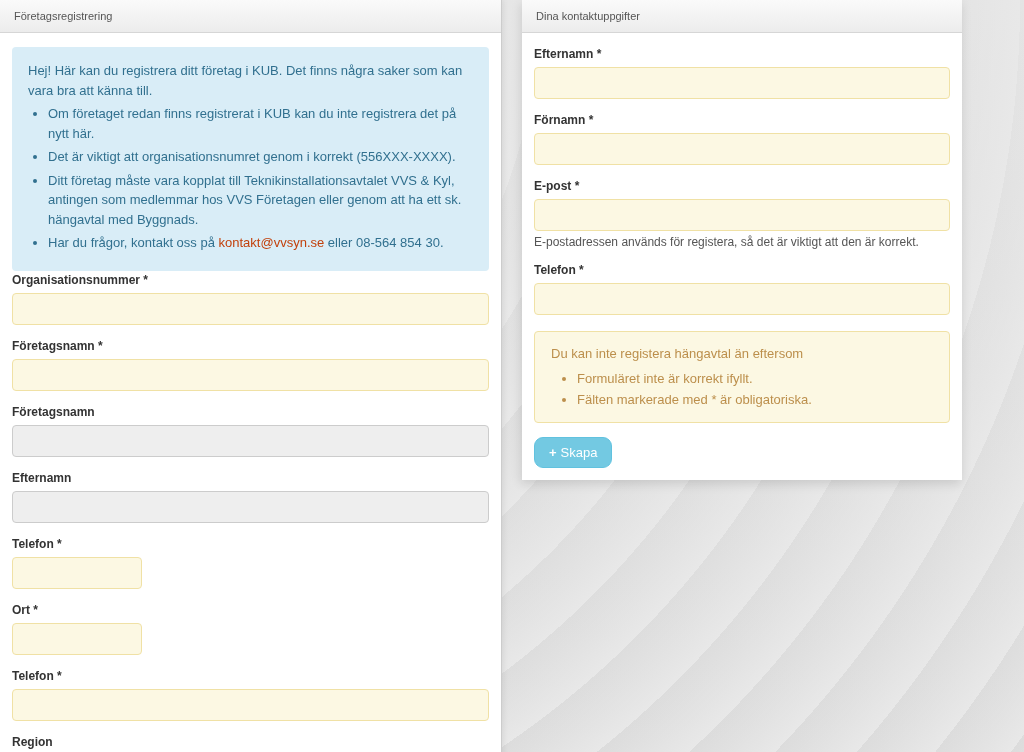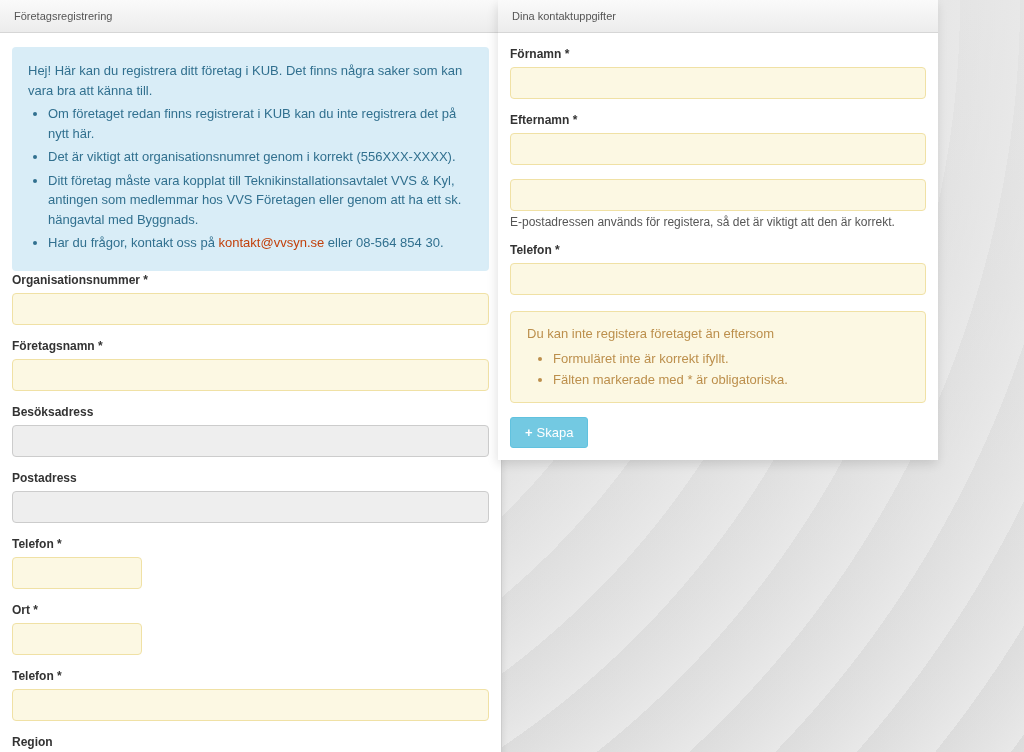--- a/index.html
+++ b/index.html
@@ -20,21 +20,21 @@
       background: #fff;
     }
     .left-col {
       left: 0;
       width: 502px;
       min-height: 752px;
       border-right: 1px solid #ccc;
       box-shadow: 1px 0 6px rgba(0,0,0,.08);
     }
     .right-col {
-      left: 498px;
+      left: 522px;
       width: 440px;
       box-shadow: -1px 4px 10px rgba(0,0,0,.12);
     }
     .panel-header {
       background: linear-gradient(#fafafa, #ececec);
       border-bottom: 1px solid #d6d6d6;
       padding: 10px 14px;
       font-size: 11px;
       color: #555;
     }
@@ -91,21 +91,21 @@
       line-height: 1.6;
       margin-top: 16px;
     }
     .warning-box ul { list-style: disc; padding-left: 26px; margin-top: 4px; }
 
     .btn {
       display: inline-block;
       background: #5bc0de;
       color: #fff;
       border: 1px solid #46b8da;
-      border-radius: 3px;
+      border-radius: 9px;
       padding: 7px 14px;
       font-size: 13px;
       cursor: pointer;
       margin-top: 14px;
       opacity: .85;
     }
     .btn .plus { font-weight: bold; margin-right: 4px; }
     .help-text { font-size: 12px; color: #555; margin-top: 4px; }
   </style>
 </head>
@@ -131,26 +131,26 @@
       <label>Organisationsnummer *</label>
       <input type="text" class="form-control req" style="">
     </div>
 
     <div class="form-group">
       <label>Företagsnamn *</label>
       <input type="text" class="form-control req" style="">
     </div>
 
     <div class="form-group">
-      <label>Besöksadress</label>
+      <label>Företagsnamn</label>
       <input type="text" class="form-control ro" style="">
     </div>
 
     <div class="form-group">
-      <label>Postadress</label>
+      <label>Efternamn</label>
       <input type="text" class="form-control ro" style="">
     </div>
 
     <div class="form-group">
       <label>Telefon *</label>
       <input type="text" class="form-control req w-sm" style="">
     </div>
 
     <div class="form-group">
       <label>Ort *</label>
@@ -168,41 +168,42 @@
     </div>
 
   </div>
 </div>
 
 <div class="col right-col">
   <div class="panel-header">Dina kontaktuppgifter</div>
   <div class="panel-body">
 
     <div class="form-group">
+      <label>Efternamn *</label>
+      <input type="text" class="form-control req" style="">
+    </div>
+
+    <div class="form-group">
       <label>Förnamn *</label>
       <input type="text" class="form-control req" style="">
     </div>
 
     <div class="form-group">
-      <label>Efternamn *</label>
-      <input type="text" class="form-control req" style="">
-    </div>
-
-    <div class="form-group">
+      <label>E-post *</label>
       <input type="text" class="form-control req" style="">
       <div class="help-text">E-postadressen används för registera, så det är viktigt att den är korrekt.</div>
     </div>
 
     <div class="form-group">
       <label>Telefon *</label>
       <input type="text" class="form-control req" style="">
     </div>
 
     <div class="warning-box">
-      <div>Du kan inte registera företaget än eftersom</div>
+      <div>Du kan inte registera hängavtal än eftersom</div>
       <ul>
         <li>Formuläret inte är korrekt ifyllt.</li>
         <li>Fälten markerade med * är obligatoriska.</li>
       </ul>
     </div>
 
     <button class="btn">
       <span class="plus">+</span><span>Skapa</span>
     </button>
 

